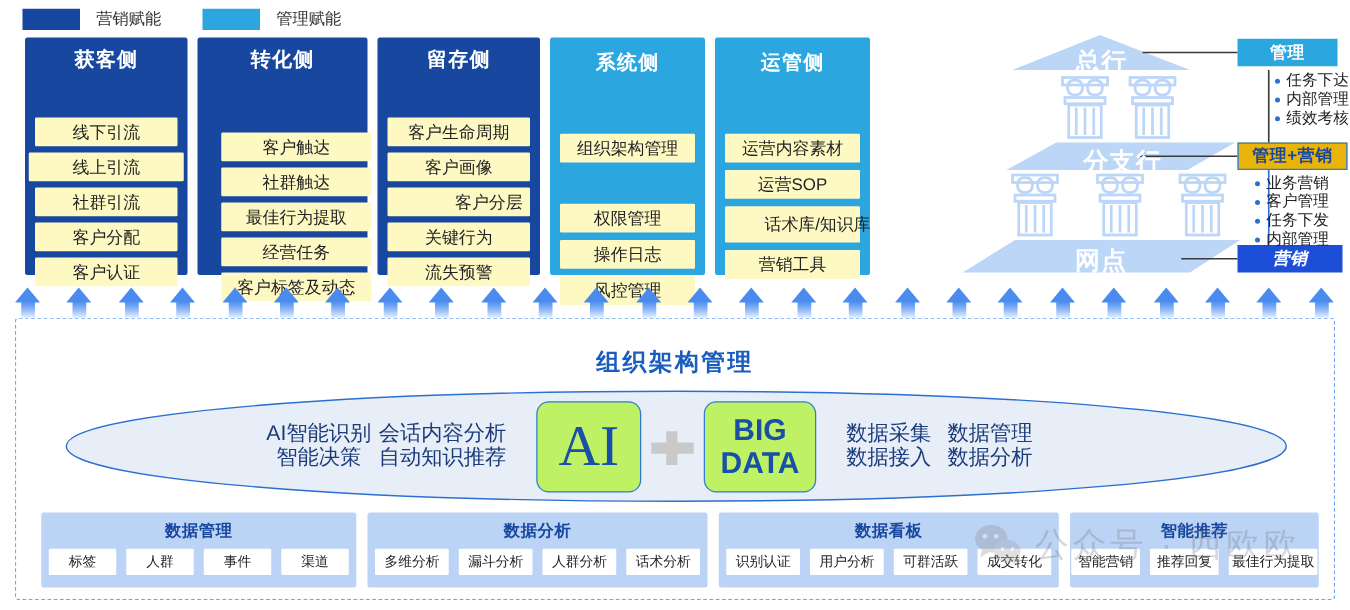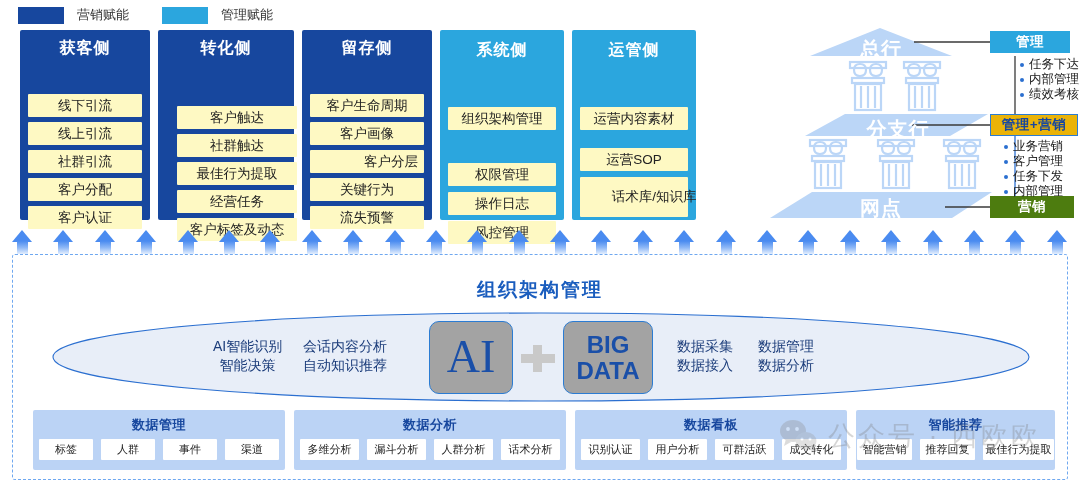--- a/index.html
+++ b/index.html
@@ -33,21 +33,21 @@
   .pyramid { position: absolute; left: 700px; top: 26px; width: 380px; height: 205px; }
   .tier-label {
     position: absolute; color: #ffffff; font-size: 20px; font-weight: bold;
     letter-spacing: 1px; text-align: center; white-space: nowrap;
   }
   .tag-box {
     position: absolute; display: flex; align-items: center; justify-content: center;
     font-size: 13.5px; font-weight: bold; white-space: nowrap; letter-spacing: .5px;
   }
   .tag-cyan { background: #2BA6DE; color: #ffffff; }
-  .tag-navy { background: #4d7c0f; color: #ffffff; }
+  .tag-navy { background: #1d4ed8; color: #ffffff; font-style: italic; }
   .tag-white { background: #eab308; color: #17479E; border: 1.4px solid #2B7CD3; }
   .bullet-list { position: absolute; font-size: 12.5px; color: #222; line-height: 15px; white-space: nowrap; }
   .bullet-list div { position: relative; padding-left: 9px; }
   .bullet-list div::before {
     content: ""; position: absolute; left: 0px; top: 6px;
     width: 4px; height: 4px; border-radius: 50%; background: #2B6FD0;
   }
 
   
   .arrows { position: absolute; left: 12px; top: 230px; width: 1056px; height: 28px; display: flex; justify-content: space-between; align-items: flex-start; }
@@ -68,24 +68,24 @@
     border: 1.6px dashed #6FA8F0; border-radius: 3px; background: #ffffff;
   }
   .panel-title {
     position: absolute; left: 0; right: 0; top: 22px; text-align: center;
     font-size: 19px; font-weight: bold; color: #1A5DBE; letter-spacing: 2px;
   }
 
   
   .lens { position: absolute; left: 38px; top: 56px; width: 980px; height: 92px; }
   .lens svg { display: block; }
-  .lens-text { position: absolute; font-size: 14px; color: #1B3C7A; line-height: 19px; white-space: nowrap; text-align: center; }
+  .lens-text { position: absolute; font-size: 17px; color: #1B3C7A; line-height: 19px; white-space: nowrap; text-align: center; }
 
   .badge {
-    position: absolute; background: #a3a3a3; border: 1.6px solid #2B7CD3; border-radius: 10px;
+    position: absolute; background: #bef264; border: 1.6px solid #2B7CD3; border-radius: 10px;
     display: flex; align-items: center; justify-content: center; text-align: center;
     color: #1A4FA8; line-height: 1.05;
   }
   .badge-ai { left: 416px; top: 66px; width: 84px; height: 73px; font-size: 46px; font-family: "Liberation Serif", "DejaVu Serif", serif; }
   .badge-bd { left: 550px; top: 66px; width: 90px; height: 73px; font-size: 24px; font-weight: bold; flex-direction: column; }
   .plus { position: absolute; left: 508px; top: 90px; width: 34px; height: 26px; }
   .plus::before { content:""; position:absolute; left:0; top:9px; width:34px; height:9px; background:#C9C9C9; }
   .plus::after  { content:""; position:absolute; left:12px; top:0; width:9px; height:27px; background:#C9C9C9; }
 
   
@@ -112,21 +112,21 @@
     <span class="legend-swatch" style="background:#17479E"></span>
     <span class="legend-label">营销赋能</span>
     <span class="legend-swatch" style="background:#2BA6DE"></span>
     <span class="legend-label">管理赋能</span>
   </div>
 
   <div class="col col-navy" style="left:20px; top:30px; width:130px; height:190px; padding:8px 8px 9px 8px;">
     <div class="col-title">获客侧</div>
     <div class="col-items" style="margin-top:7px; gap:5px;">
       <div class="col-item" style="width:114px;height:23px;">线下引流</div>
-      <div class="col-item" style="width:114px;height:23px;">线上引流</div>
+      <div class="col-item" style="width:124px;height:23px;">线上引流</div>
       <div class="col-item" style="width:114px;height:23px;">社群引流</div>
       <div class="col-item" style="width:114px;height:23px;">客户分配</div>
       <div class="col-item" style="width:114px;height:23px;">客户认证</div>
     </div>
   </div>
 
   <div class="col col-navy" style="left:158px; top:30px; width:136px; height:190px; padding:8px 8px 9px 8px;">
     <div class="col-title">转化侧</div>
     <div class="col-items" style="margin-top:19px; gap:5px;padding-left:22px;">
       <div class="col-item" style="width:120px;height:23px;">客户触达</div>
@@ -155,22 +155,23 @@
       <div class="col-item" style="width:108px;height:23px;margin-top:27px;">权限管理</div>
       <div class="col-item" style="width:108px;height:23px;">操作日志</div>
       <div class="col-item" style="width:108px;height:23px;">风控管理</div>
     </div>
   </div>
 
   <div class="col col-cyan" style="left:572px; top:30px; width:124px; height:190px; padding:10px 8px 9px 8px;">
     <div class="col-title">运管侧</div>
     <div class="col-items" style="margin-top:18px; gap:6px;">
       <div class="col-item" style="width:108px;height:23px;">运营内容素材</div>
-      <div class="col-item" style="width:108px;height:23px;margin-top:12px;">运营SOP</div>
-      <div class="col-item" style="width:108px;height:40px;padding-left:40px;">话术库/知识库</div>
+      <div class="col-item" style="width:108px;height:23px;">运营SOP</div>
+      <div class="col-item" style="width:108px;height:29px;padding-left:40px;">话术库/知识库</div>
+      <div class="col-item" style="width:108px;height:23px;">营销工具</div>
     </div>
   </div>
 
   <div class="pyramid">
     <svg width="380" height="205" viewBox="0 0 380 205">
 
       <polygon points="180,2 252,30 110,30" fill="#BBD6F7"></polygon>
 
       <polygon points="145,88 288,88 250,110 105,110" fill="#BBD6F7"></polygon>
 

